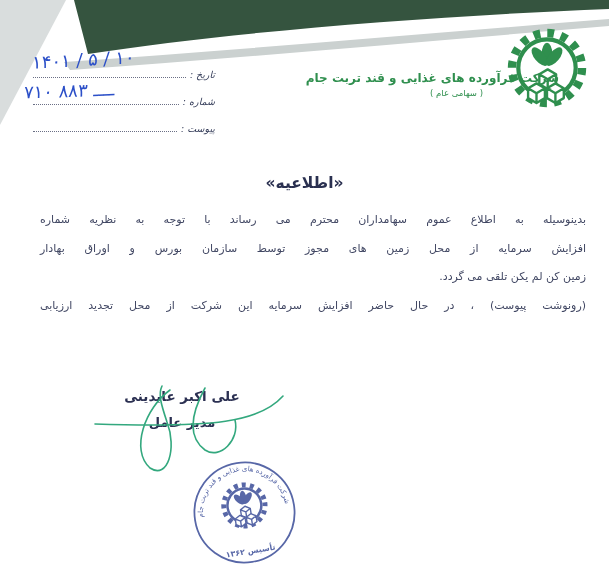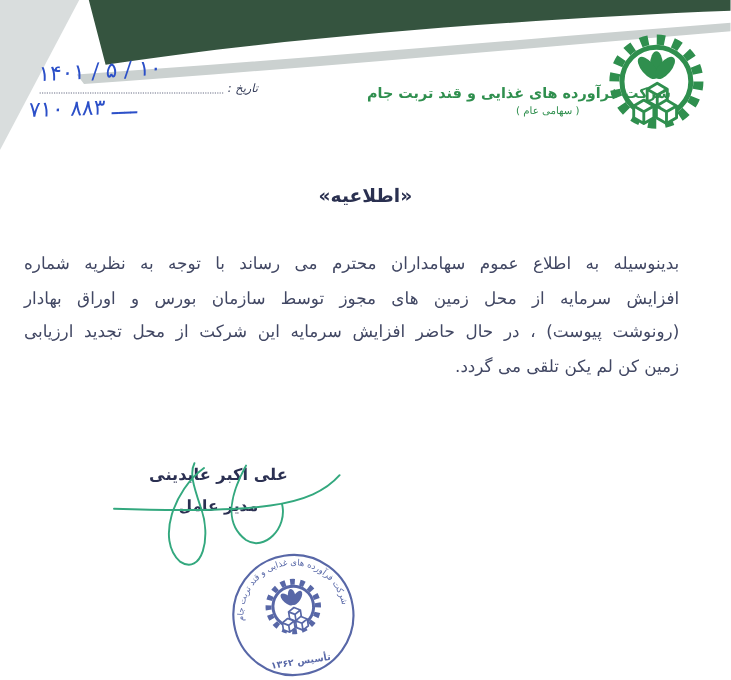--- a/index.html
+++ b/index.html
@@ -20,26 +20,26 @@
   .meta .lbl{white-space:nowrap;padding-right:2px;}
   .meta .dots{flex:1;border-bottom:1.5px dotted #6a6f85;margin:0 4px 2px 0;height:10px;}
   .hand{
     position:absolute;z-index:3;color:#2b4fc8;font-size:18px;line-height:18px;
     white-space:nowrap;transform:rotate(-3deg) skewX(-5deg);
   }
   .hand.date{top:51px;left:32px;}
   .hand.num{top:82px;left:24px;transform:rotate(-2deg) skewX(-5deg);}
   
   .title{
-    position:absolute;top:154px;left:0;width:100%;text-align:center;
+    position:absolute;top:174px;left:0;width:100%;text-align:center;
     font-size:15.5px;font-weight:bold;color:#2a3050;z-index:2;
   }
   
-  .body-text{position:absolute;top:206px;left:20px;width:546px;z-index:2;direction:rtl;
-    font-size:14px;color:#414763;}
+  .body-text{position:absolute;top:206px;left:40px;width:546px;z-index:2;direction:rtl;
+    font-size:11px;color:#414763;}
   .body-text .bl{line-height:28.5px;text-align:justify;text-align-last:justify;}
   .body-text .bl.last{text-align:right;text-align-last:right;}
   
   .signatory{position:absolute;top:388px;left:122px;width:120px;text-align:center;z-index:2;
     color:#2b3052;font-weight:bold;}
   .signatory .sname{font-size:13.5px;white-space:nowrap;}
   .signatory .srole{font-size:13px;margin-top:11px;}
   .sig-svg{position:absolute;top:380px;left:55px;width:250px;height:100px;z-index:3;color:#33a87e;}
   
   .stamp{position:absolute;top:460px;left:192px;width:105px;height:105px;z-index:2;
@@ -82,31 +82,39 @@
   <div class="company">
     <div class="name">شرکت فرآورده های غذایی و قند تربت جام</div>
     <div class="type">( سهامی عام )</div>
   </div>
 
   <div class="meta">
     <div class="row">
       <span class="lbl">تاریخ :</span>
       <span class="dots"></span>
     </div>
+    <div class="row">
+      <span class="lbl">شماره :</span>
+      <span class="dots"></span>
+    </div>
+    <div class="row">
+      <span class="lbl">پیوست :</span>
+      <span class="dots"></span>
+    </div>
   </div>
   <div class="hand date" dir="ltr">۱۴۰۱ / ۵ / ۱۰</div>
   <div class="hand num" dir="ltr">۷۱۰ ــــ ۸۸۳</div>
 
   <div class="title">«اطلاعیه»</div>
 
   <div class="body-text">
     <div class="bl">بدینوسیله به اطلاع عموم سهامداران محترم می رساند با توجه به نظریه شماره</div>
     <div class="bl">افزایش سرمایه از محل زمین های مجوز توسط سازمان بورس و اوراق بهادار</div>
+    <div class="bl last">زمین کن لم یکن تلقی می گردد.</div>
     <div class="bl">(رونوشت پیوست) ، در حال حاضر افزایش سرمایه این شرکت از محل تجدید ارزیابی</div>
-    <div class="bl last">زمین کن لم یکن تلقی می گردد.</div>
   </div>
 
   <div class="signatory">
     <div class="sname">علی اکبر عابدینی</div>
     <div class="srole">مدیر عامل</div>
   </div>
 
   <svg class="sig-svg" viewBox="0 0 250 100">
     <g fill="none" stroke="currentColor" stroke-width="1.6" stroke-linecap="round">
       <path d="M228,16 C205,42 160,48 40,44"></path>

